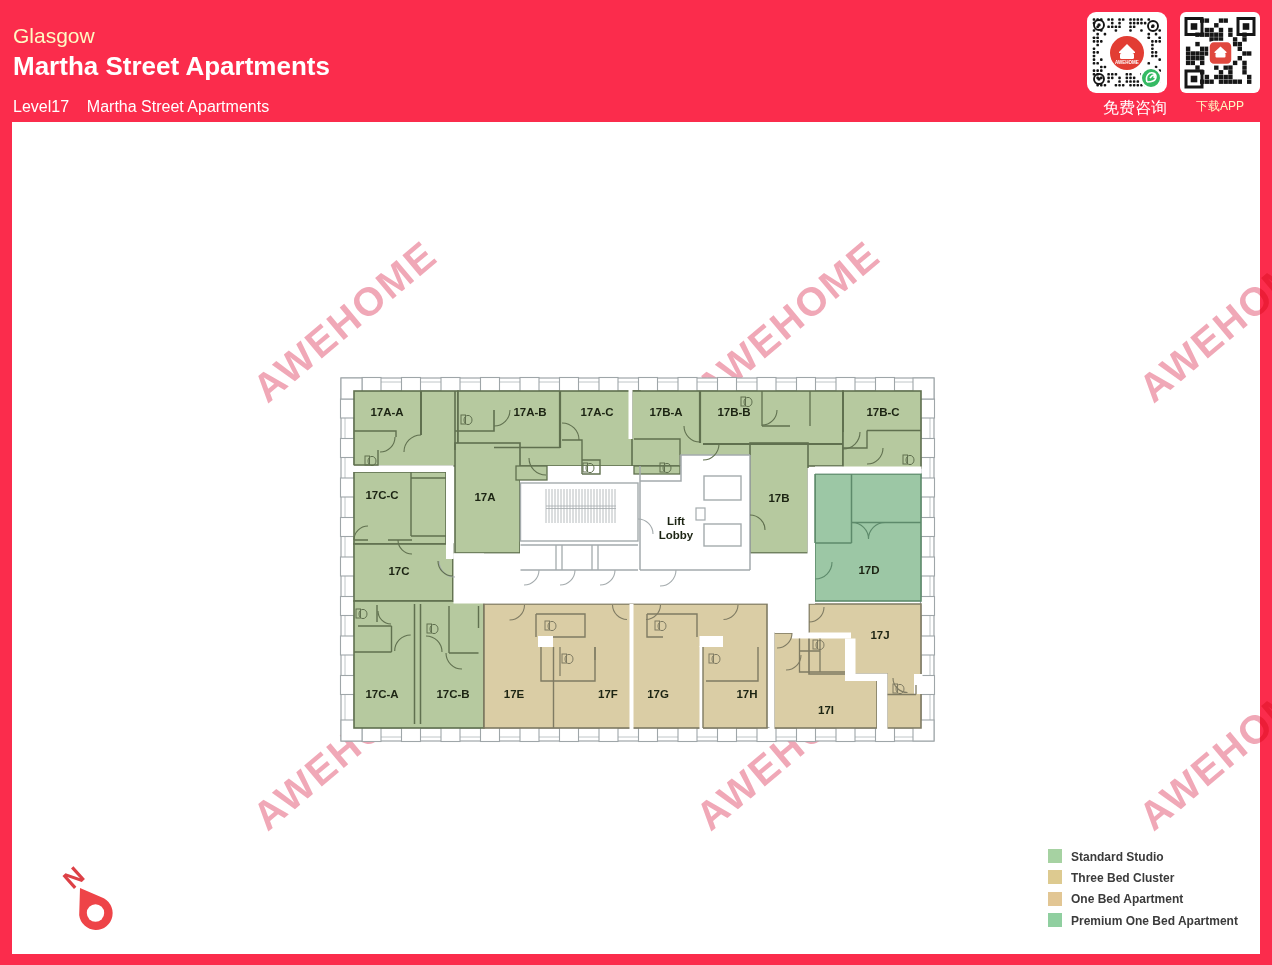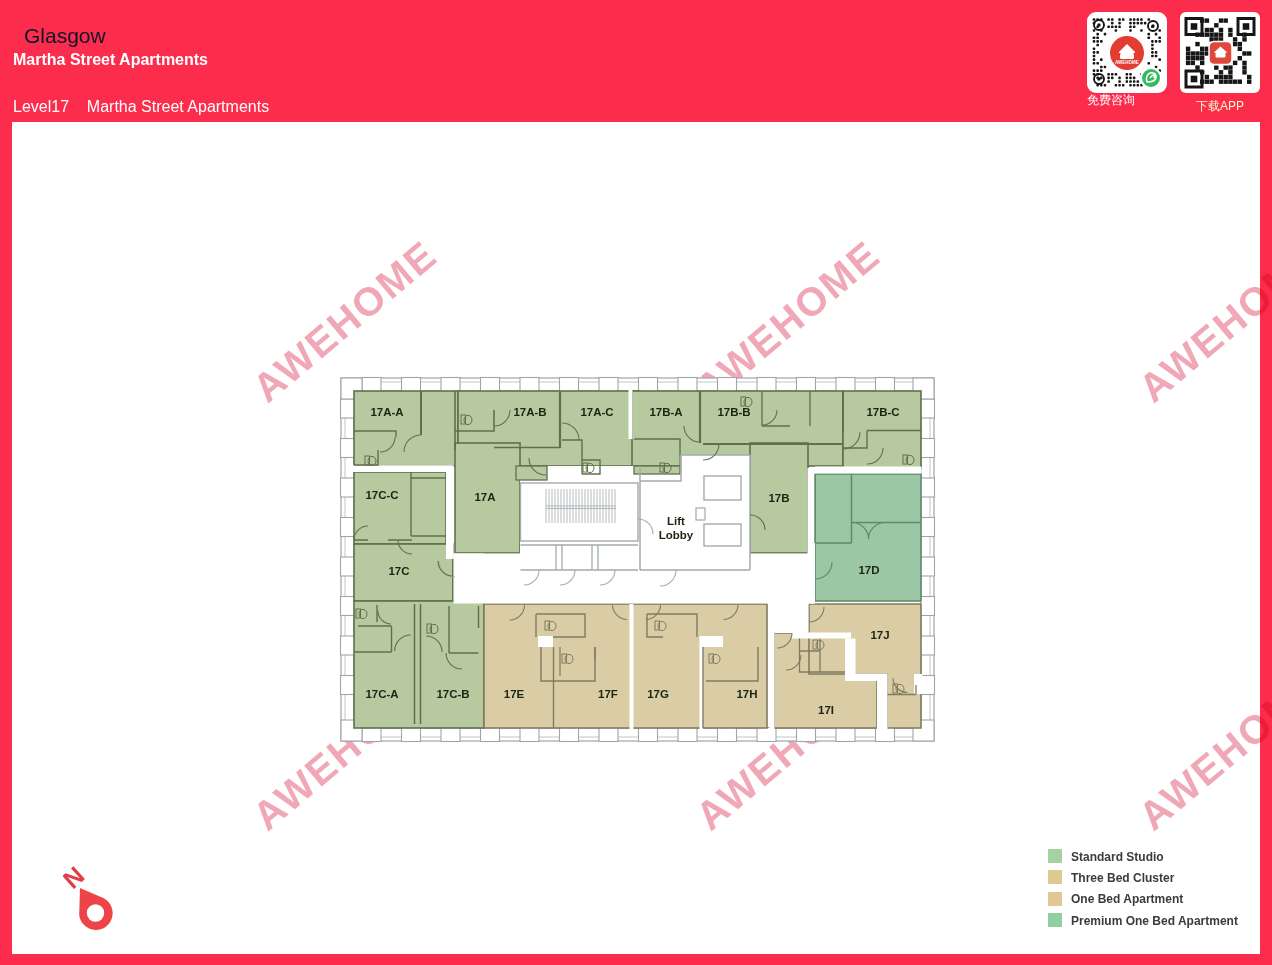--- a/index.html
+++ b/index.html
@@ -1,23 +1,23 @@
 <!DOCTYPE html>
 <html><head><meta charset="utf-8">
 <style>
 html,body{margin:0;padding:0;width:1272px;height:965px;background:#fb2c4c;
 font-family:"Liberation Sans",sans-serif;overflow:hidden}
 </style></head>
 <body>
 
 <div style="position:absolute;left:12px;top:122px;width:1248px;height:832px;background:#ffffff"></div>
 
-<div style="position:absolute;left:24px;top:24px;font-size:21px;color:#0f172a">Glasgow</div>
-
-<div style="position:absolute;left:13px;top:51px;font-size:16px;font-weight:bold;color:#fff">Martha Street Apartments</div>
+<div style="position:absolute;left:13px;top:24px;font-size:21px;color:#fef9c3">Glasgow</div>
+
+<div style="position:absolute;left:13px;top:51px;font-size:26px;font-weight:bold;color:#fff">Martha Street Apartments</div>
 
 <div style="position:absolute;left:13px;top:98px;font-size:16px;color:#fff">Level17&nbsp;&nbsp;&nbsp;&nbsp;Martha Street Apartments</div>
 
 <svg width="80" height="81" viewBox="0 0 80 81" style="position:absolute;left:1087px;top:12px">
 <rect width="80" height="81" rx="9" fill="white"></rect>
 <g fill="#141414">
 <rect x="5.70" y="6.20" width="2.6" height="2.6" rx="0.9"></rect>
 <rect x="5.70" y="9.85" width="2.6" height="2.6" rx="0.9"></rect>
 <rect x="5.70" y="17.15" width="2.6" height="2.6" rx="0.9"></rect>
 <rect x="5.70" y="24.45" width="2.6" height="2.6" rx="0.9"></rect>
@@ -143,21 +143,21 @@
 <circle cx="12" cy="67" r="5" fill="none" stroke="#141414" stroke-width="1.9"></circle>
 <circle cx="12" cy="67" r="1.7" fill="#141414"></circle>
 <circle cx="40" cy="41" r="17" fill="#e23d33"></circle>
 <path d="M 32 40 L 40 32 L 48 40 L 48 41 L 32 41 Z" fill="white"></path>
 <rect x="33" y="41" width="14" height="6" rx="1.5" fill="white"></rect>
 <text x="40" y="51.5" font-size="4.5" fill="white" text-anchor="middle" font-family="Liberation Sans,sans-serif" font-weight="bold">AWEHOME</text>
 <circle cx="64" cy="66" r="10" fill="#35ba63" stroke="white" stroke-width="2"></circle>
 <path d="M 60 70 C 58 64 62 60 66 61 C 70 62 70 67 66 69 C 64 70 62 70 60 70 M 63 66 C 66 62 68 62 67 66" stroke="white" stroke-width="1.6" fill="none"></path>
 </svg>
 
-<div style="position:absolute;left:1087px;top:92px;width:80px;text-align:left;font-size:12px;color:#fff">免费咨询</div>
+<div style="position:absolute;left:1087px;top:98px;width:80px;text-align:right;font-size:16px;color:#fff">免费咨询</div>
 
 <svg width="80" height="81" viewBox="0 0 80 81" style="position:absolute;left:1180px;top:12px">
 <rect width="80" height="81" rx="6" fill="white"></rect>
 <g fill="#161616">
 <rect x="5.9" y="34.6" width="4.4" height="4.4"></rect>
 <rect x="5.9" y="39.3" width="4.4" height="4.4"></rect>
 <rect x="5.9" y="44.0" width="4.4" height="4.4"></rect>
 <rect x="5.9" y="48.7" width="4.4" height="4.4"></rect>
 <rect x="10.6" y="39.3" width="4.4" height="4.4"></rect>
 <rect x="10.6" y="44.0" width="4.4" height="4.4"></rect>

